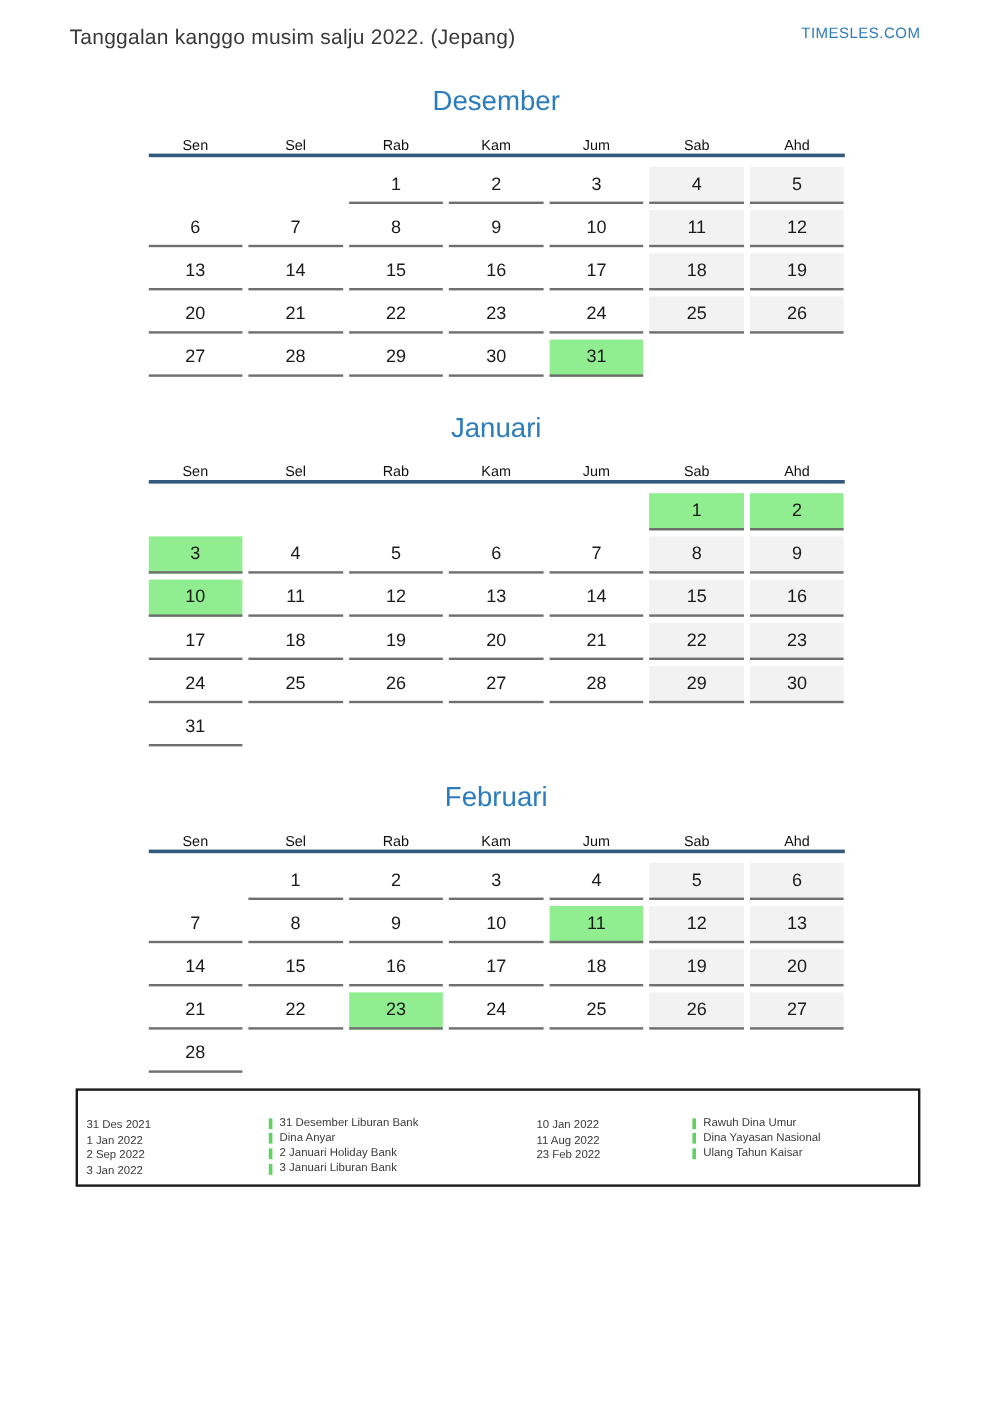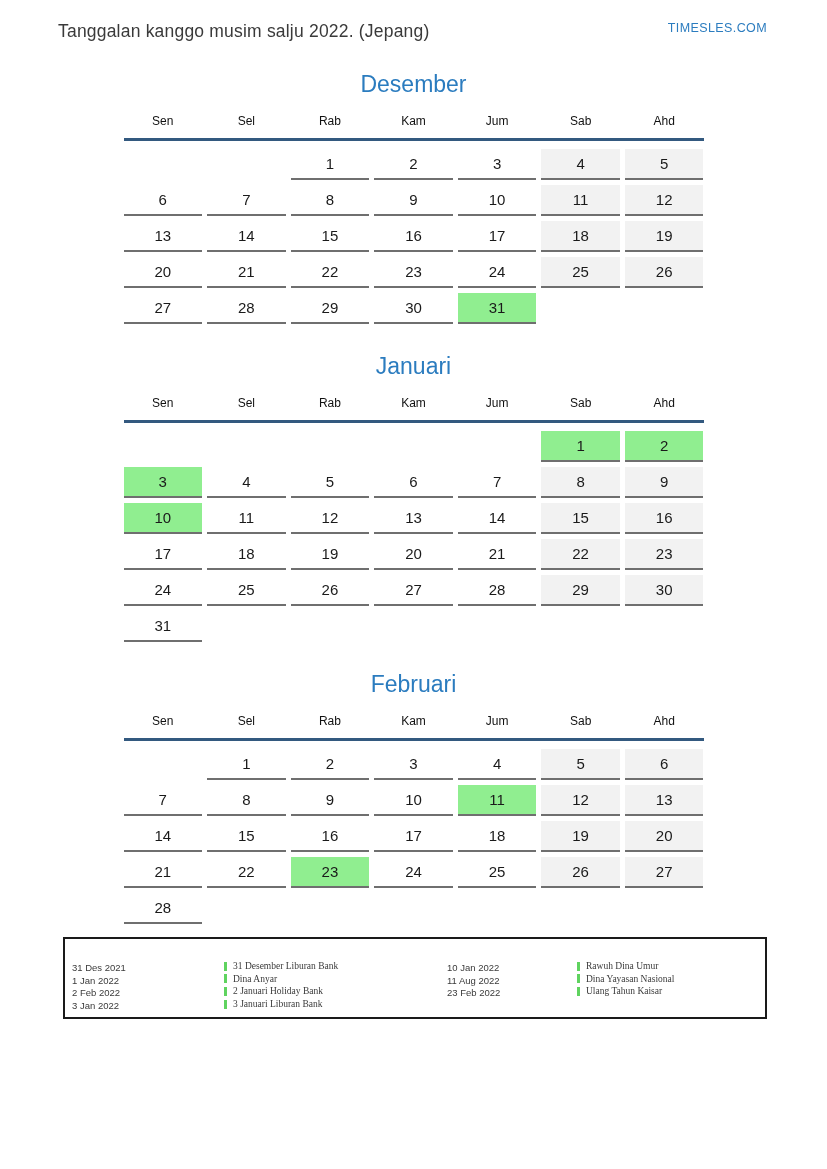--- a/index.html
+++ b/index.html
@@ -39,21 +39,20 @@
     font-size: 23px;
     font-weight: normal;
     color: var(--accent-blue);
     margin-top: 29px;
     margin-bottom: 16px;
   }
   .weekday-row {
     display: grid;
     grid-template-columns: repeat(7, 1fr);
     column-gap: 5px;
-    padding-bottom: 10px;
     border-bottom: 3px solid var(--header-line);
   }
   .weekday-label {
     text-align: center;
     font-size: 12px;
     color: #111;
   }
   .weeks { padding-top: 8px; }
   .week {
     display: grid;
@@ -99,21 +98,20 @@
   }
   .holiday-marker {
     display: inline-block;
     width: 3px; height: 9px;
     background: var(--legend-bar);
     flex: 0 0 3px;
   }
   .legend-label {
     font-size: 9.5px;
     color: #3a3a3a;
-    font-family: Liberation Serif, serif;
   }
 </style>
 </head>
 <body>
 
 <div class="page-header">
   <span class="page-title">Tanggalan kanggo musim salju 2022. (Jepang)</span>
   <a class="brand-link">TIMESLES.COM</a>
 </div>
 
@@ -303,21 +301,21 @@
           <div class="day empty"></div>
         </div>
       </div>
     </div>
   </div>
 
 <div class="legend" id="legend">
     <div class="legend-col">
       <div class="legend-row"><span class="legend-date">31 Des 2021</span></div>
       <div class="legend-row"><span class="legend-date">1 Jan 2022</span></div>
-      <div class="legend-row"><span class="legend-date">2 Feb 2022</span></div>
+      <div class="legend-row"><span class="legend-date">2 Sep 2022</span></div>
       <div class="legend-row"><span class="legend-date">3 Jan 2022</span></div>
     </div>
     <div class="legend-col">
       <div class="legend-row legend-label-wrap">
         <span class="holiday-marker"></span>
         <span class="legend-label">31 Desember Liburan Bank</span>
       </div>
       <div class="legend-row legend-label-wrap">
         <span class="holiday-marker"></span>
         <span class="legend-label">Dina Anyar</span>

